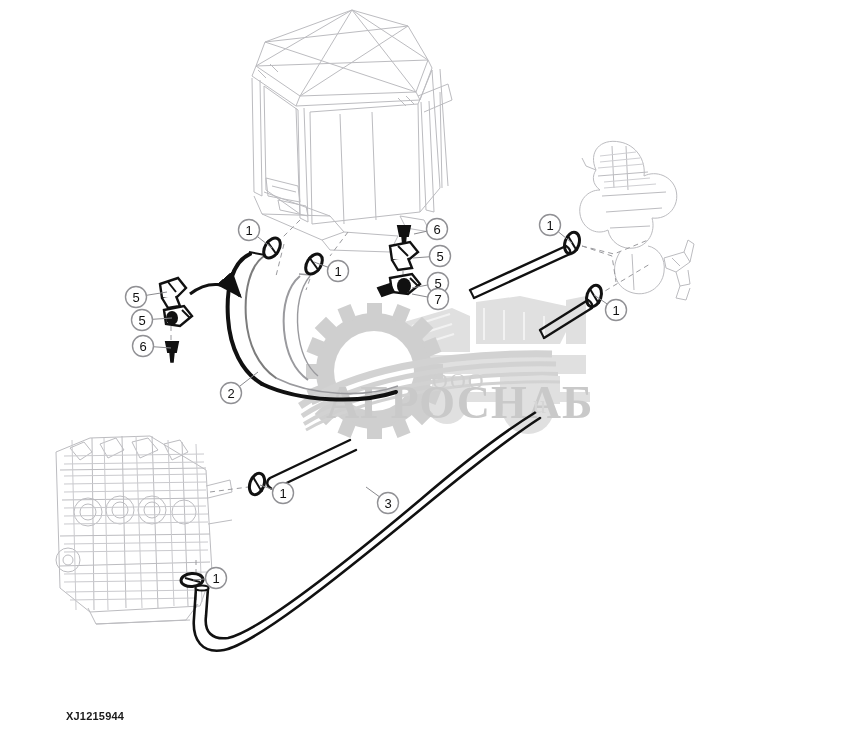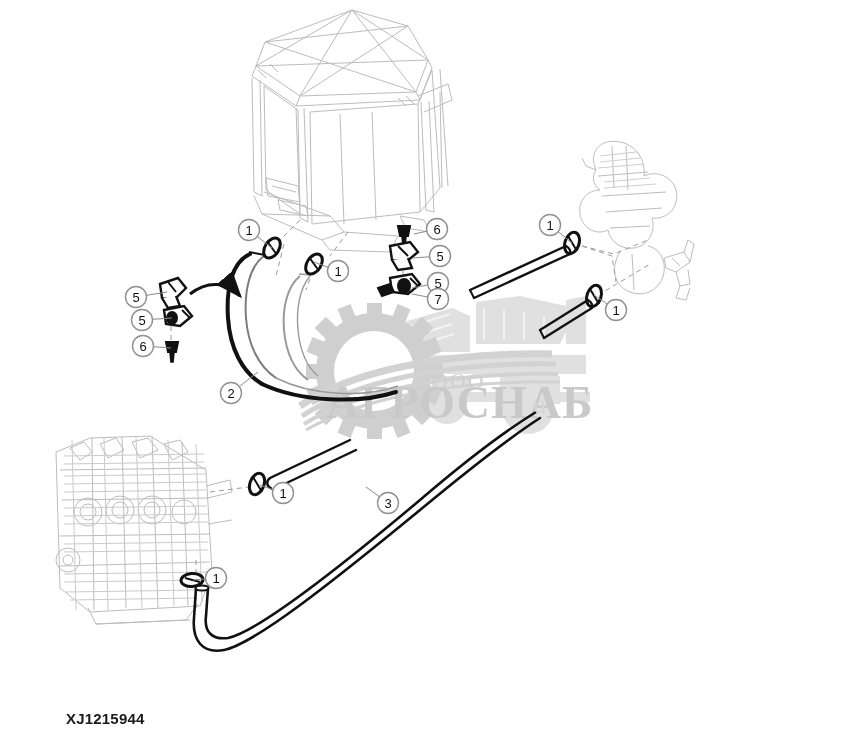--- a/index.html
+++ b/index.html
@@ -23,21 +23,21 @@
     left: 0;
     top: 0;
     width: 841px;
     height: 731px;
   }
   .partnum {
     position: absolute;
     left: 66px;
     top: 710px;
     font-family: "Liberation Sans", sans-serif;
-    font-size: 15px;
+    font-size: 11px;
     font-weight: bold;
     color: #1a1a1a;
     letter-spacing: 0.2px;
     white-space: nowrap;
   }
   .wm-u {
     position: absolute;
     left: 533px;
     top: 390px;
     font-family: "Liberation Serif", serif;

